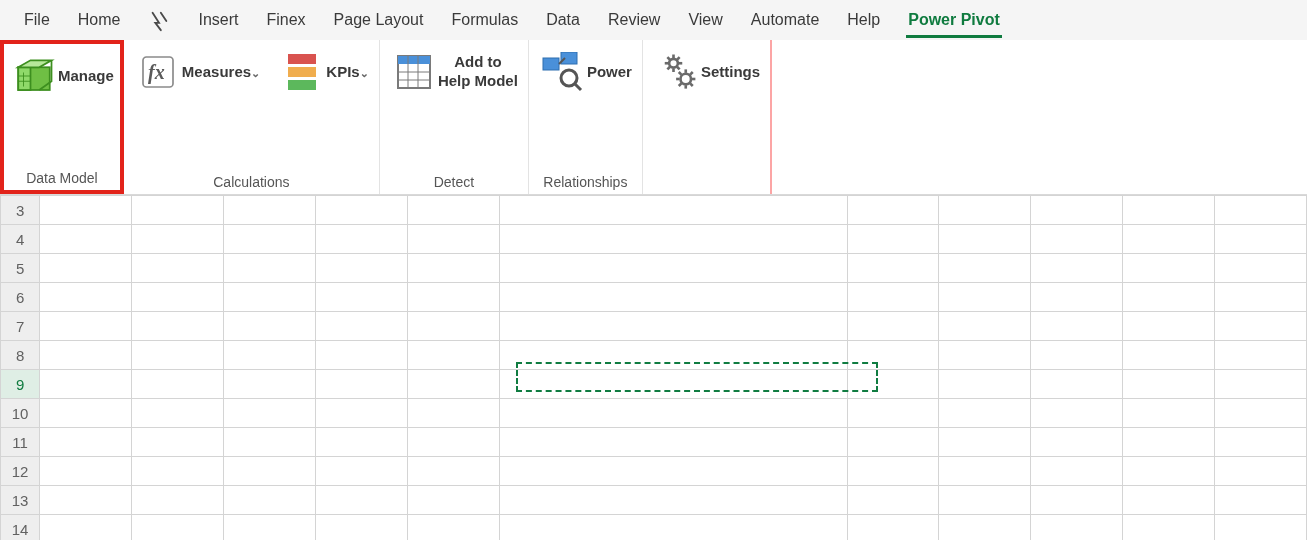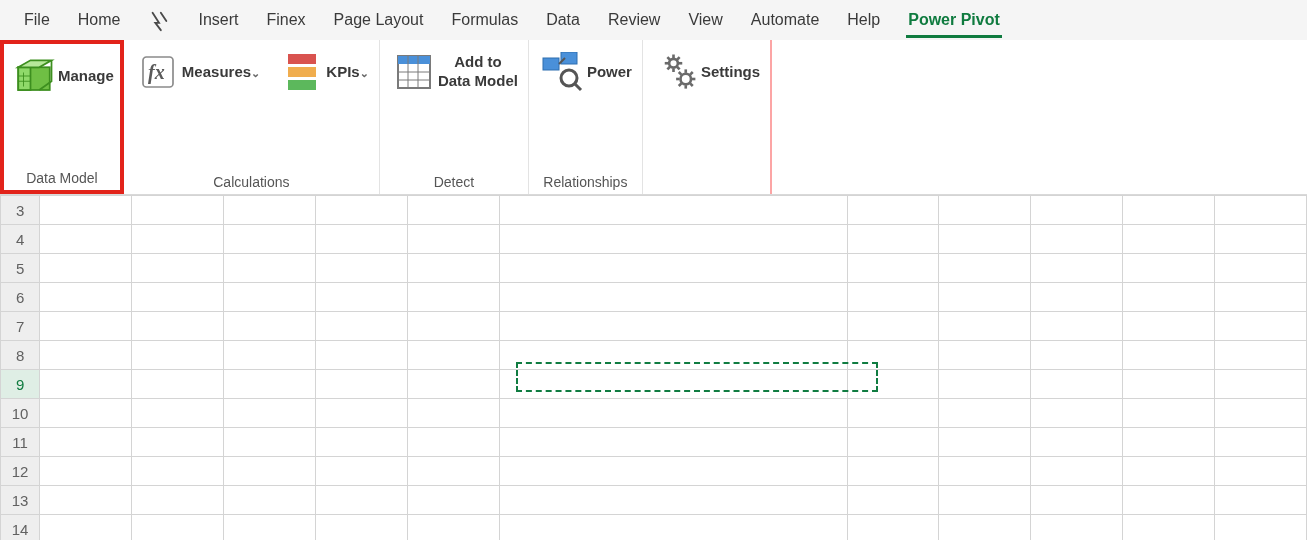--- a/index.html
+++ b/index.html
@@ -225,21 +225,21 @@
           <svg width="40" height="40" viewBox="0 0 40 40">
             <rect x="4" y="4" width="32" height="32" fill="#fff" stroke="#7a7a7a" stroke-width="2"></rect>
             <rect x="4" y="4" width="32" height="8" fill="#4a90d9"></rect>
             <line x1="4" y1="20" x2="36" y2="20" stroke="#7a7a7a"></line>
             <line x1="4" y1="28" x2="36" y2="28" stroke="#7a7a7a"></line>
             <line x1="14" y1="4" x2="14" y2="36" stroke="#7a7a7a"></line>
             <line x1="24" y1="4" x2="24" y2="36" stroke="#7a7a7a"></line>
           </svg>
         </div>
         <div class="btn-label" style="white-space:pre-line">Add to
-Data Model</div>
+Help Model</div>
       </div>
     </div>
     <div class="group-label">Detect</div>
   </div>
 
   <div class="group">
     <div class="group-body">
       <div class="btn">
         <div class="icon-slot">
           <svg width="44" height="40" viewBox="0 0 44 40">

